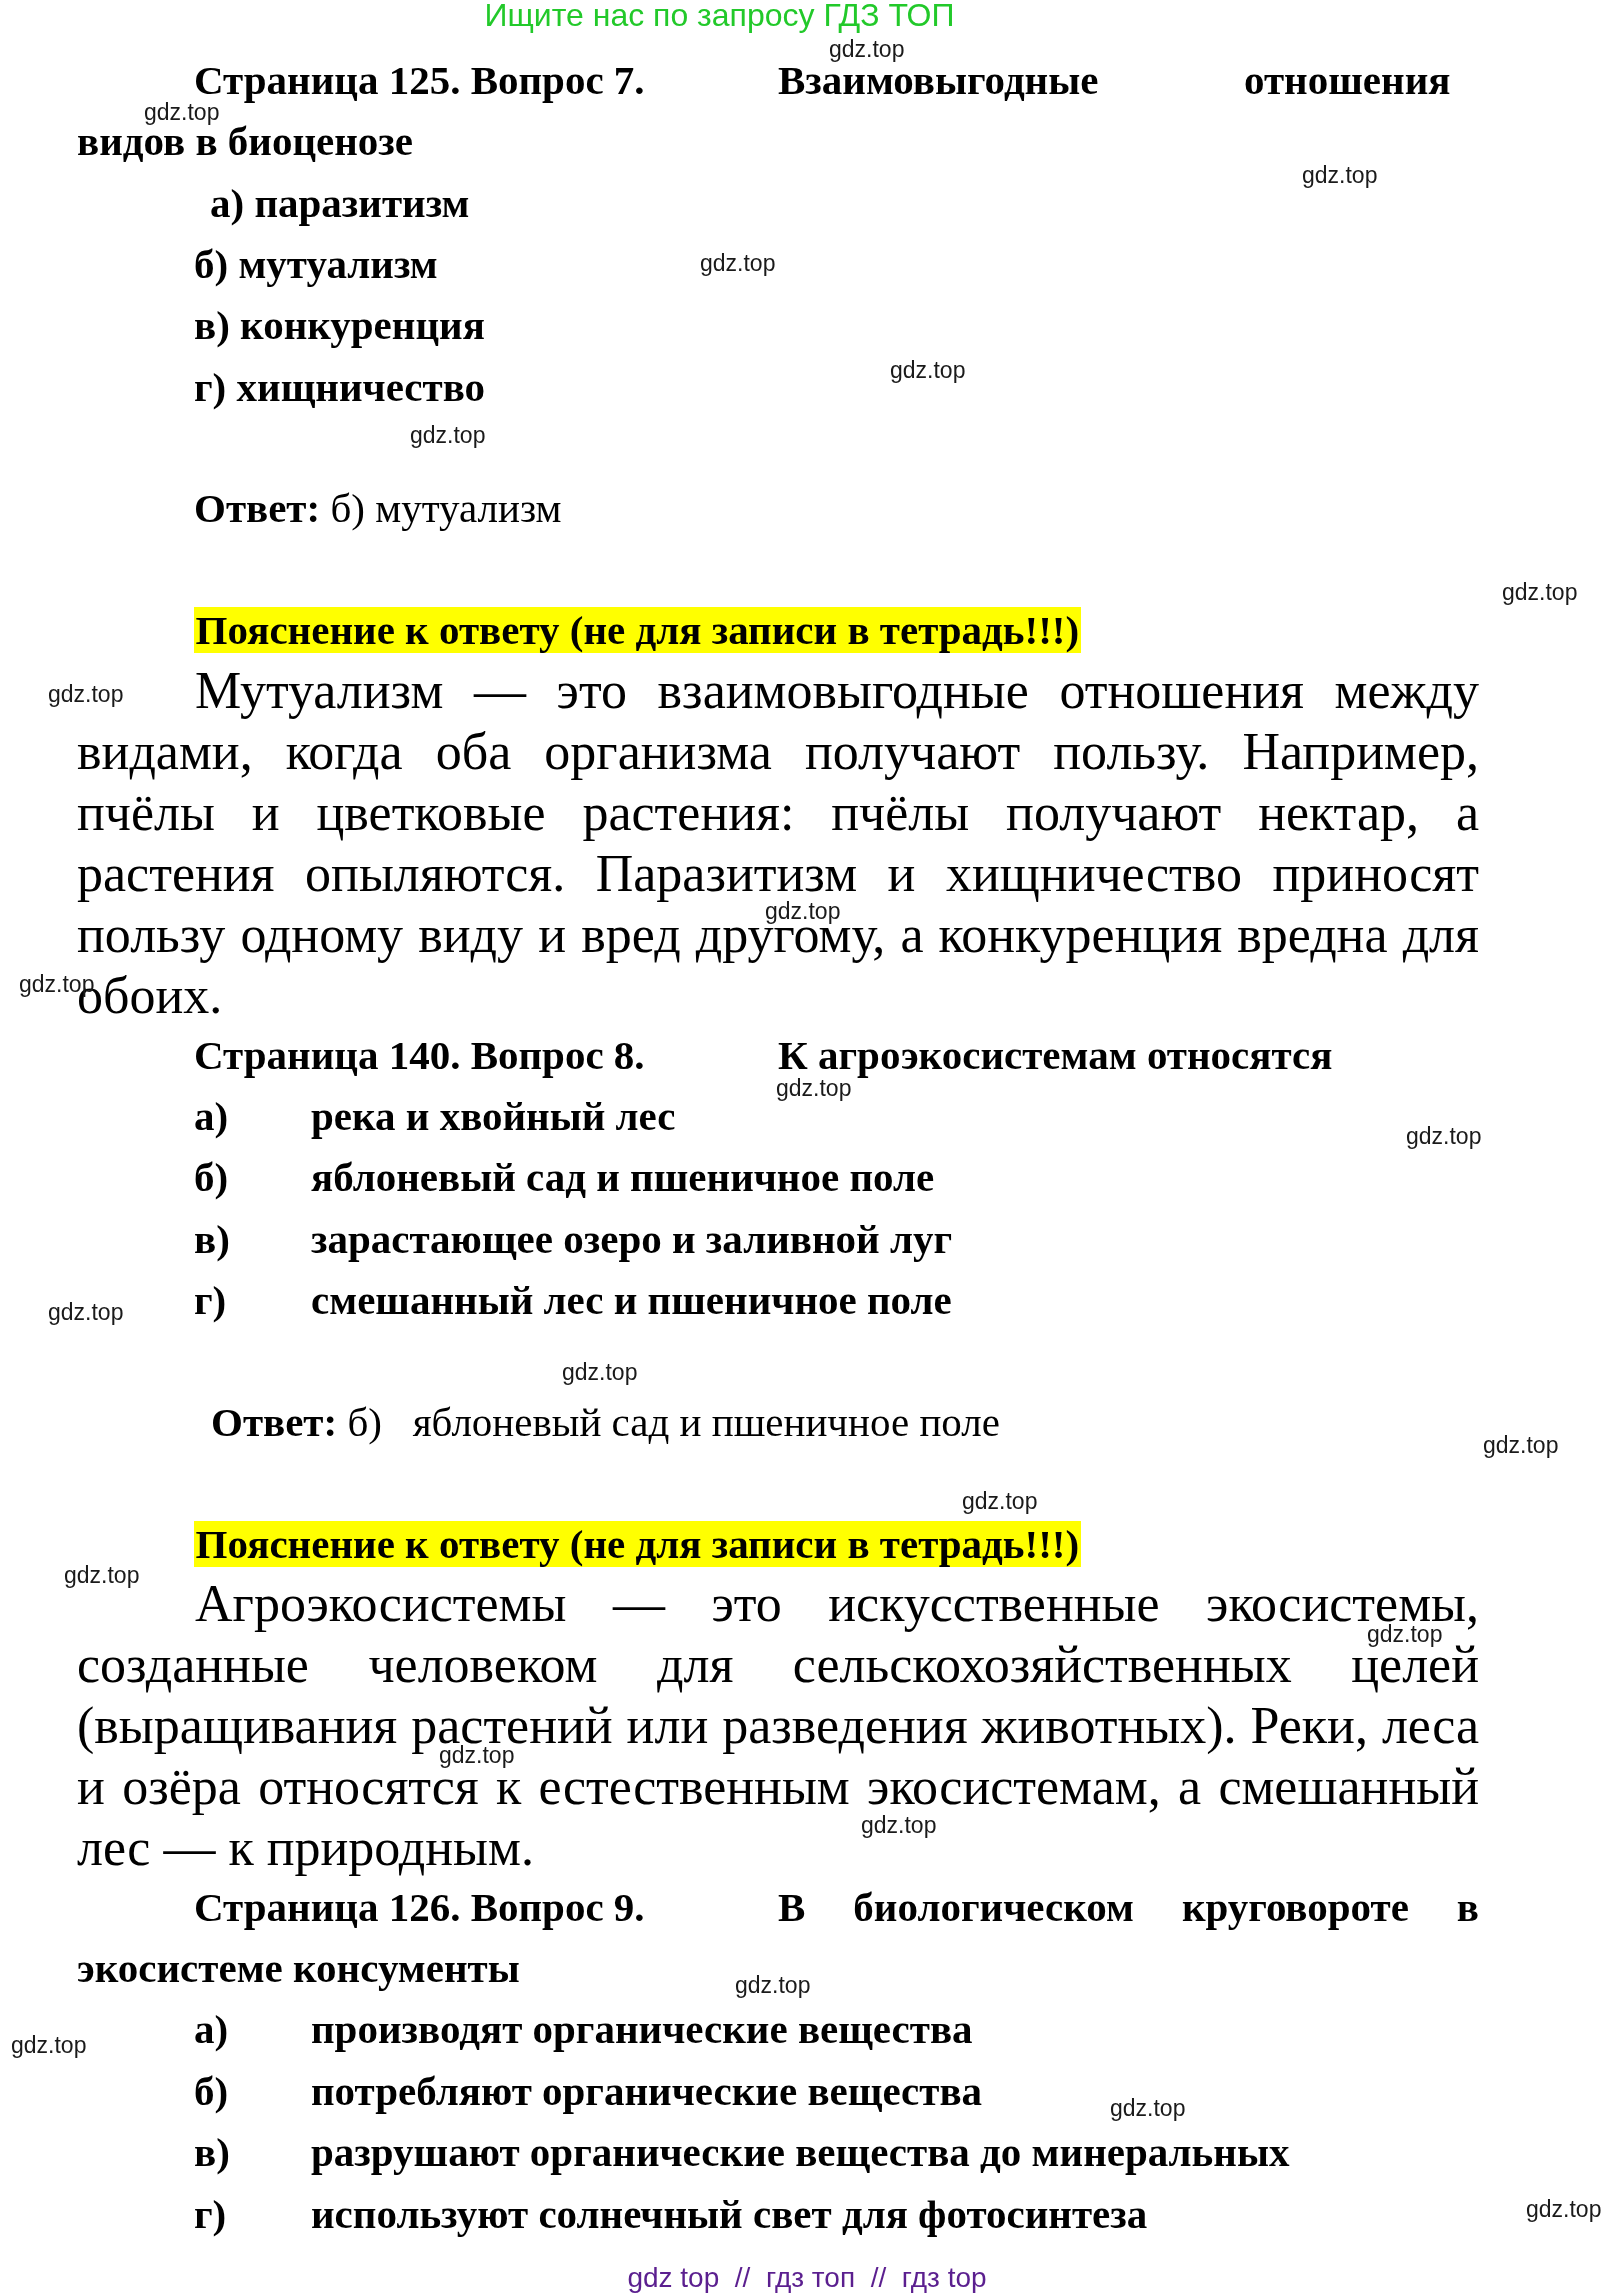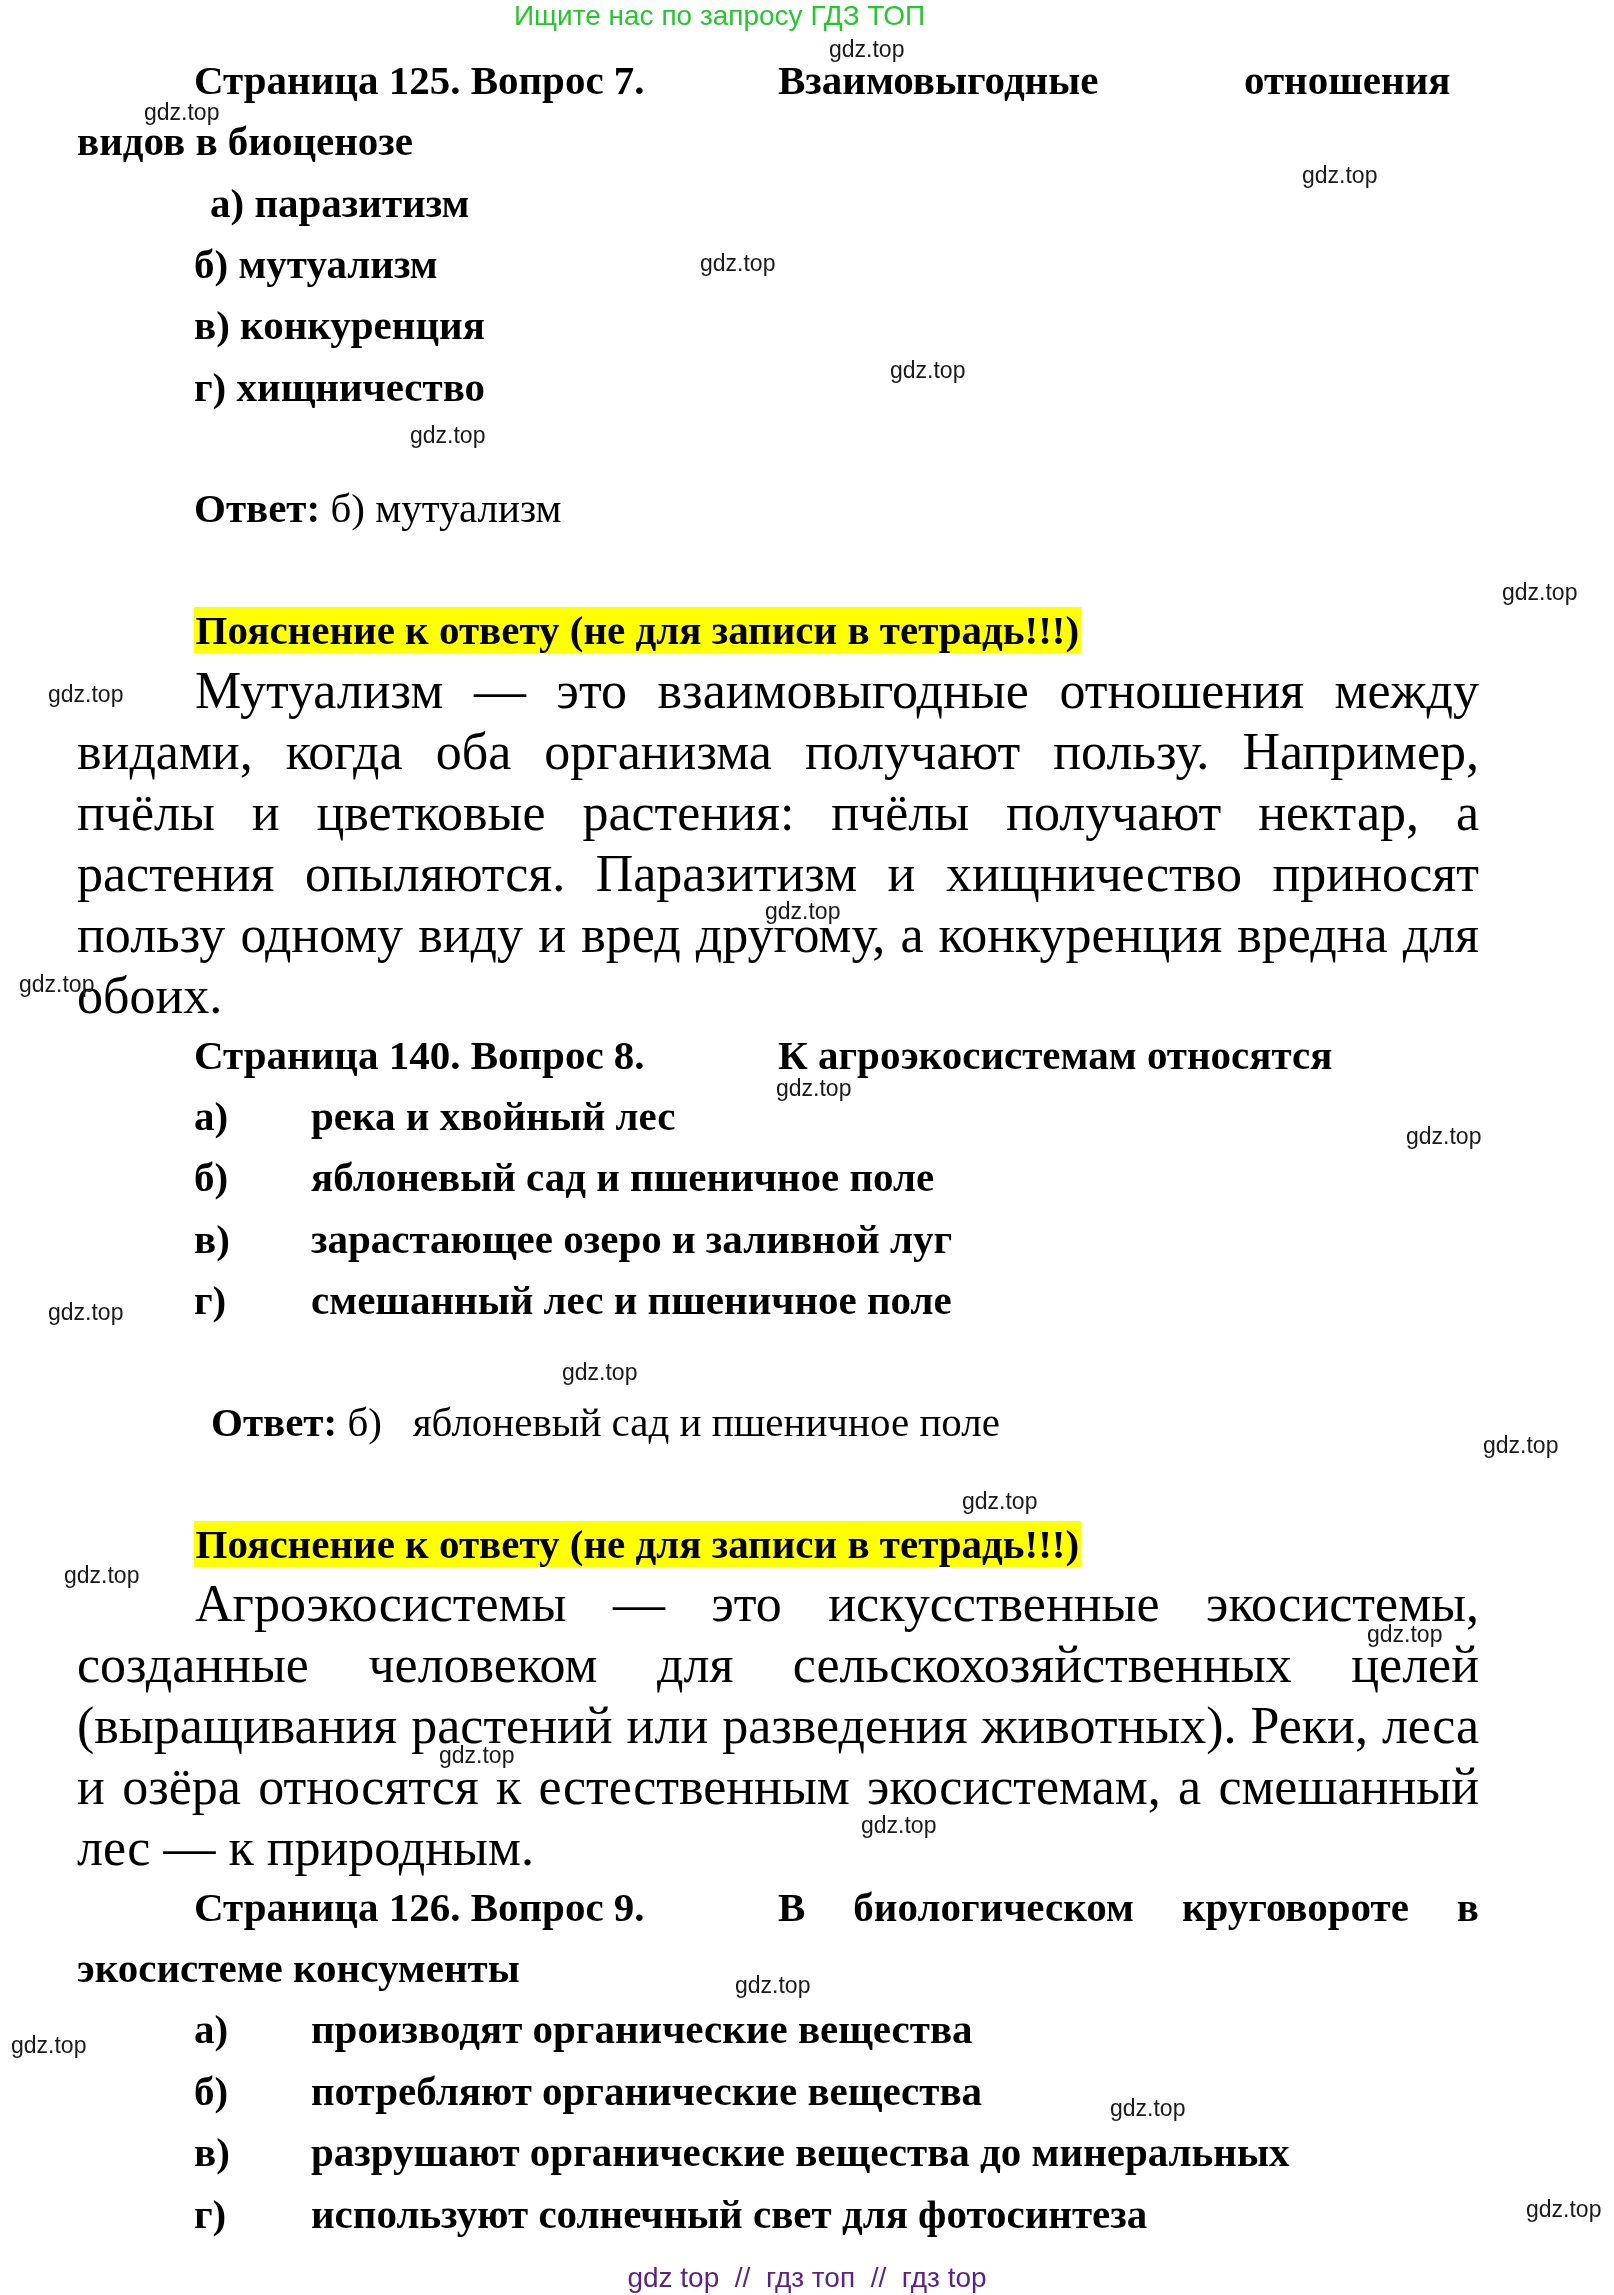--- a/index.html
+++ b/index.html
@@ -1,20 +1,20 @@
 <!DOCTYPE html>
 <html style="font-size:12.6px"><head>
 <meta charset="utf-8">
 <style>
   html, body { margin:0; padding:0; background:#ffffff; }
   body { width:1614px; height:2295px; position:relative; overflow:hidden;
          font-family:"Liberation Serif", "DejaVu Serif", serif; color:#000; }
   .abs { position:absolute; white-space:nowrap; }
   .top-banner { left:0; width:1439px; top:0; text-align:center; font-family:"Liberation Sans", sans-serif;
-                font-size:28px; color:#22c92a; line-height:31.5px; }
+                font-size:32px; color:#22c92a; line-height:31.5px; }
   .bottom-banner { left:0; width:1614px; top:2262px; text-align:center; font-family:"Liberation Sans", sans-serif;
                    font-size:28px; color:#5b1f8f; line-height:31.5px; }
   .wm { font-family:"Liberation Sans", sans-serif; font-size:23px; color:#1a1a1a; line-height:25px; }
   .h { font-weight:bold; font-size:41px; line-height:47px;font-family:Liberation Serif, serif; }
   .t { font-size:41px; line-height:47px; }
   .opt-letter { display:inline-block; width:117px; }
   .hl { background:#ffff00; font-weight:bold; font-size:41px; line-height:49px; padding:0 1.6px; }
   .para { left:77px; width:1402px; font-size:52px; line-height:61px; text-align:justify; white-space:normal; }
   .para p { margin:0; text-indent:118px; text-align-last:left; }
 </style>

